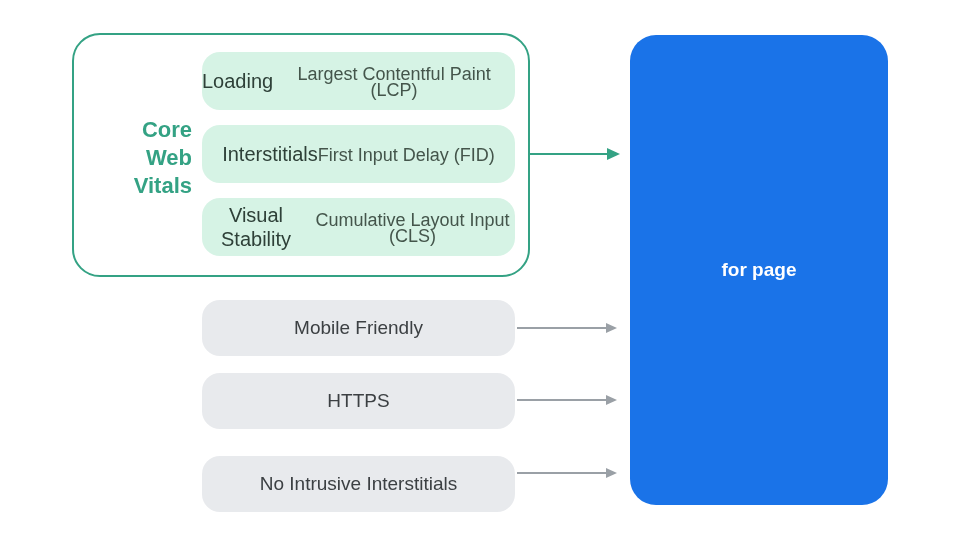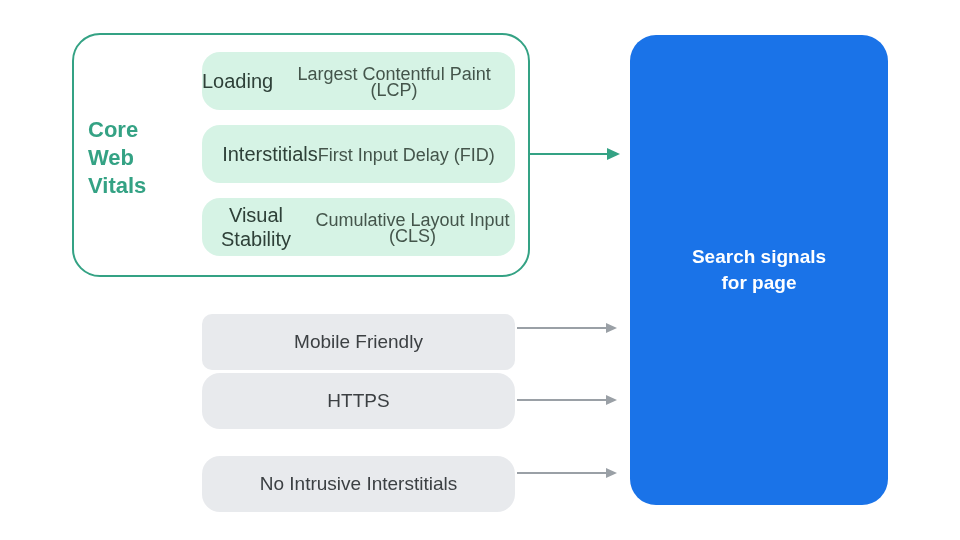--- a/index.html
+++ b/index.html
@@ -30,21 +30,21 @@
     left: 72px; top: 33px;
     width: 458px; height: 244px;
     border: 2px solid var(--accent-green);
     border-radius: 28px;
     background: transparent;
   }
   .cwv-label {
     position: absolute;
     left: 88px; top: 116px;
     width: 104px;
-    text-align: left;
+    text-align: right;
     color: var(--accent-green);
     font-size: 22px;
     font-weight: bold;
     line-height: 28px;
   }
   .cwv-label span { display: block; }
 
   .vital-box {
     position: absolute;
     left: 202px;
@@ -80,21 +80,21 @@
     width: 313px; height: 56px;
     background: var(--signal-gray);
     border-radius: 18px;
     display: flex;
     justify-content: center;
     align-items: center;
     font-size: 19px;
     font-weight: 500;
     color: var(--signal-text);
   }
-  .signal-box.sb0 { top: 314px; border-radius: 10px; }
+  .signal-box.sb0 { top: 300px; }
   .signal-box.sb1 { top: 373px; }
   .signal-box.sb2 { top: 456px; text-align: right; }
 
   
   .result-panel {
     position: absolute;
     left: 630px; top: 35px;
     width: 258px; height: 470px;
     background: var(--panel-blue);
     border-radius: 26px;
@@ -187,18 +187,17 @@
     <div class="arrow-line"></div>
     <div class="arrow-head"></div>
   </div>
   <div class="arrow gray ga2">
     <div class="arrow-line"></div>
     <div class="arrow-head"></div>
   </div>
 
   <div class="result-panel">
     <div class="result-text">
-      <span>Search signals</span>
       <span>for page</span>
     </div>
   </div>
 
 </div>
 
 </body></html>

